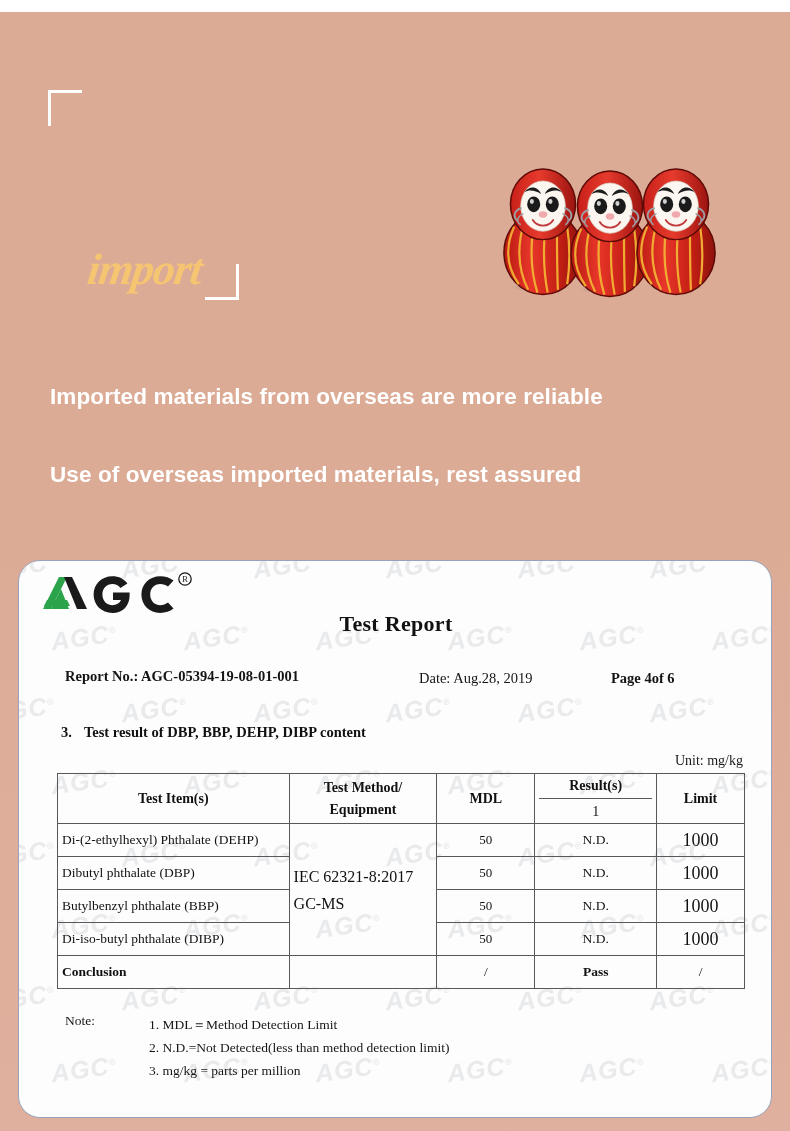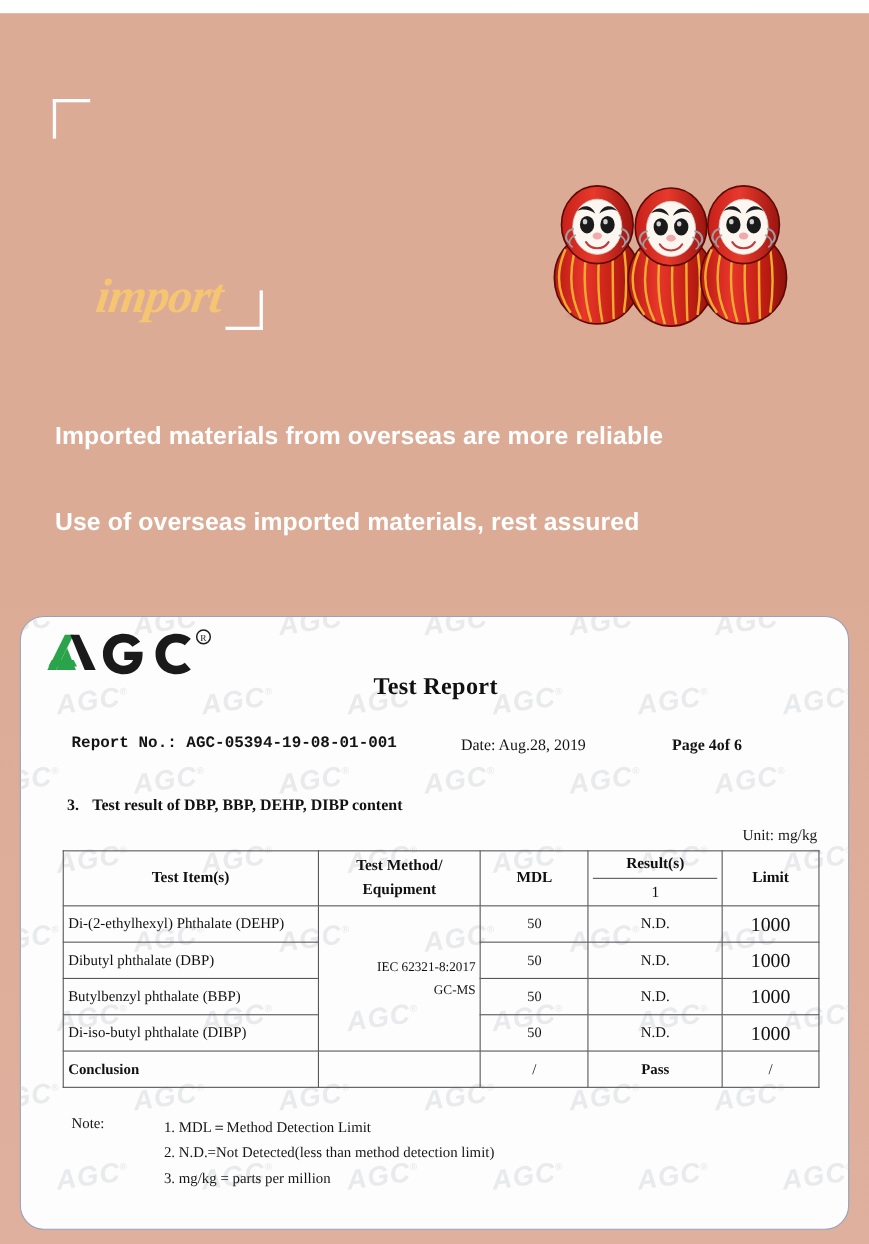--- a/index.html
+++ b/index.html
@@ -144,21 +144,21 @@
   }
 
   .meta-line {
     position: absolute;
     font-family: "Liberation Serif", serif;
     font-weight: bold;
     font-size: 14.5px;
     color: #141414;
     white-space: nowrap;
   }
-  #meta-report-no { left: 46px; top: 107px; font-family: Liberation Mono, monospace; }
+  #meta-report-no { left: 46px; top: 107px; }
   #meta-date { left: 400px; top: 109px; font-weight: normal; }
   #meta-page { left: 592px; top: 109px; font-weight: bold; }
 
   #section-heading {
     position: absolute;
     left: 42px; top: 163px;
     font-family: "Liberation Serif", serif;
     font-weight: bold;
     font-size: 14.5px;
     color: #111111;
@@ -202,22 +202,22 @@
   .c-limit  { width: 88px;  }
 
   td.item-cell {
     text-align: left;
     padding-left: 10px;
     height: 33px;
     font-size: 13.5px;
   }
   td.center { text-align: center; }
   td.method-cell {
-    text-align: right;
-    font-size: 12px;
+    text-align: left;
+    font-size: 16px;
     line-height: 1.7;
   }
   td.mdl-cell   { text-align: center; vertical-align: top; padding-top: 4px; font-size: 13px; }
   td.result-cell{ text-align: center; vertical-align: bottom; padding-bottom: 4px; font-size: 13.5px; }
   td.limit-cell { text-align: center; font-size: 18px; }
   td.bold { font-weight: bold; }
 
   .th-result-wrap { display: block; }
   .th-result-top {
     display: block;

